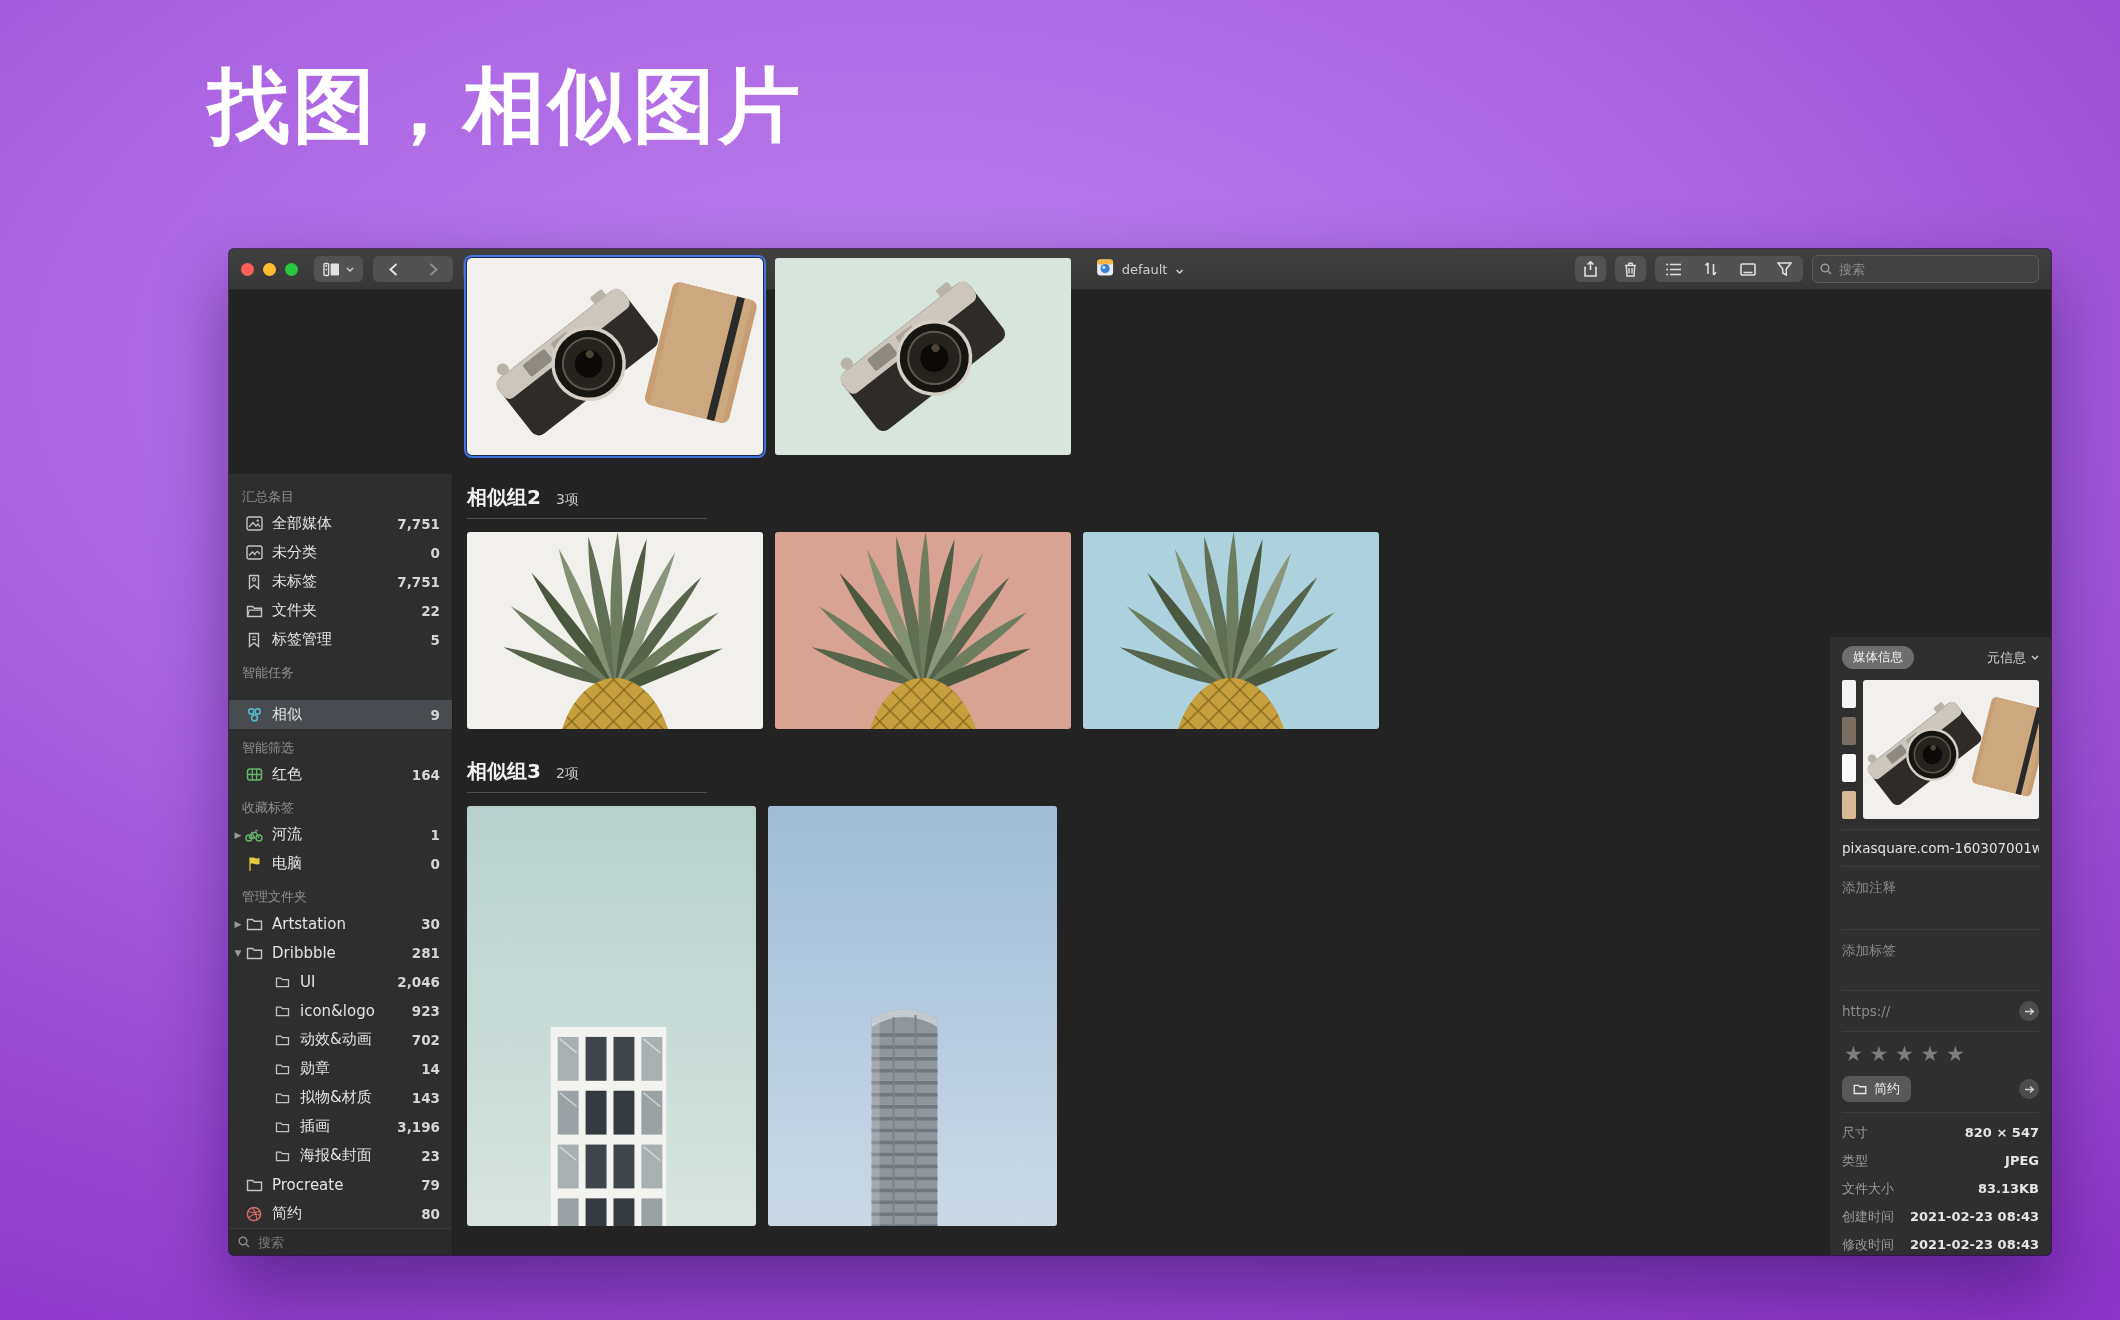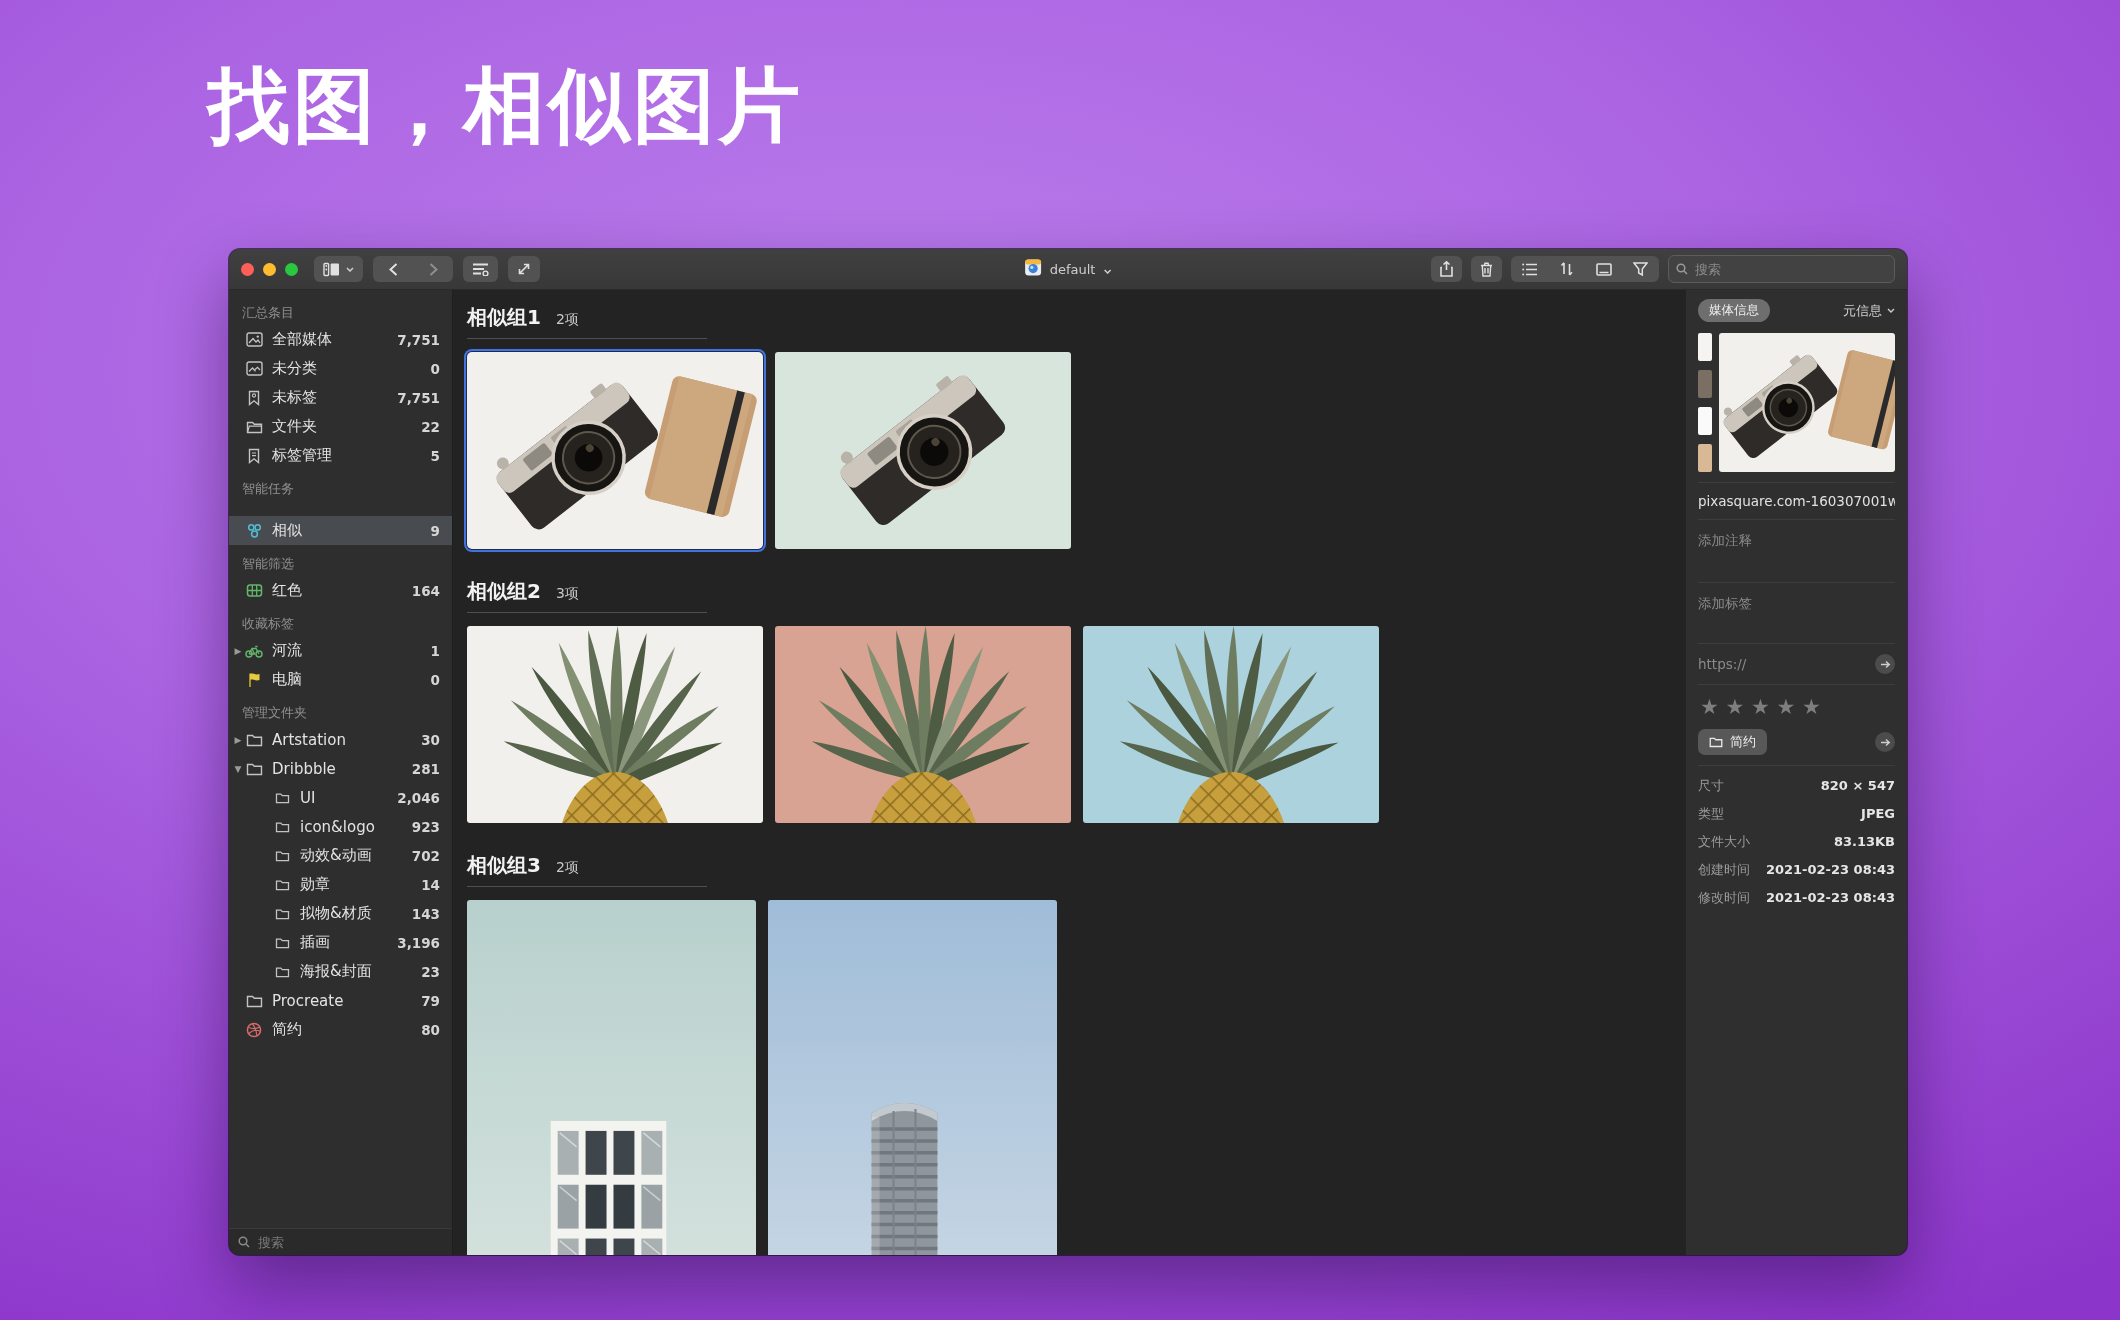--- a/index.html
+++ b/index.html
@@ -2,42 +2,42 @@
 <html><head>
 <meta charset="utf-8">
 <style>
   html,body{margin:0;padding:0;}
   body{font-family:"DejaVu Sans","Liberation Sans",sans-serif; -webkit-font-smoothing:antialiased;}
   .stage{position:relative;width:2120px;height:1320px;overflow:hidden;
     background:radial-gradient(95% 85% at 42% 28%, #bb7eec 0%, #ab63e2 45%, #8c35ca 100%);}
   .hero-title{position:absolute;left:208px;top:52px;font-size:82px;font-weight:800;color:#ffffff;letter-spacing:3px;}
 
   
-  .window{position:absolute;left:229px;top:249px;width:1678px;height:1006px;border-radius:11px;overflow:hidden;
+  .window{position:absolute;left:229px;top:249px;width:1822px;height:1006px;border-radius:5px;overflow:hidden;
     box-shadow:0 30px 70px rgba(30,5,60,.45), 0 0 0 1px rgba(0,0,0,.55);display:flex;flex-direction:column;background:#232323;}
   .titlebar{height:40px;flex:0 0 40px;background:linear-gradient(#404040,#383838);border-bottom:1px solid #2a2a2a;
     display:flex;align-items:center;padding:0 12px;position:relative;}
   .traffic{display:flex;gap:9px;margin-right:16px;}
   .tl{width:13px;height:13px;border-radius:50%;}
   .tl.red{background:#ff5f57;} .tl.yellow{background:#febc2e;} .tl.green{background:#28c840;}
   .tb-btn{height:26px;background:#525252;border-radius:6px;display:flex;align-items:center;justify-content:center;
     color:#d8d8d8;margin-right:10px;padding:0 9px;}
   .tb-btn svg{display:block;}
   .tb-group{display:flex;height:26px;background:#525252;border-radius:6px;overflow:hidden;margin-right:10px;}
   .tb-group .cell{width:40px;display:flex;align-items:center;justify-content:center;color:#d8d8d8;}
   .cell.dim{color:#8e8e8e;}
   .tb-center{position:absolute;left:50%;transform:translateX(-50%);display:flex;align-items:center;gap:8px;color:#cfcfcf;font-size:13px;}
   .tb-right{margin-left:auto;display:flex;align-items:center;gap:9px;}
   .tb-seg{display:flex;height:26px;background:#525252;border-radius:6px;overflow:hidden;}
   .tb-seg .cell{width:37px;display:flex;align-items:center;justify-content:center;color:#d8d8d8;}
   .tb-search{width:211px;height:26px;background:#424242;border:1px solid #5c5c5c;border-radius:6px;display:flex;align-items:center;padding:0 7px;gap:5px;color:#909090;}
   .tb-search input{flex:1;background:transparent;border:0;outline:0;color:#dddddd;font-size:13px;width:100%;}
   .tb-search input::placeholder{color:#8d8d8d;}
 
-  .win-body{flex:1;display:flex;min-height:0;}
+  .win-body{flex:1;display:flex;min-height:0;align-items:flex-end;}
 
   
   .sidebar{width:223px;flex:0 0 223px;background:#2e2e2e;border-right:1px solid #1f1f1f;display:flex;flex-direction:column;}
   .side-scroll{flex:1;overflow:hidden;padding-top:4px;}
   .shead{height:24px;display:flex;align-items:center;padding-left:13px;color:#8f8f8f;font-size:13px;margin-top:7px;}
   .srow{height:29px;display:flex;align-items:center;padding-left:16px;padding-right:12px;position:relative;color:#e3e3e3;font-size:15px;}
   .srow.selected{background:#484c50;margin-top:15px;}
   .srow .disc{position:absolute;left:4px;font-size:9px;color:#9a9a9a;width:10px;text-align:center;}
   .sicon{width:18px;height:18px;margin-right:9px;display:flex;align-items:center;justify-content:center;flex:0 0 18px;}
   .sicon svg{display:block;}

